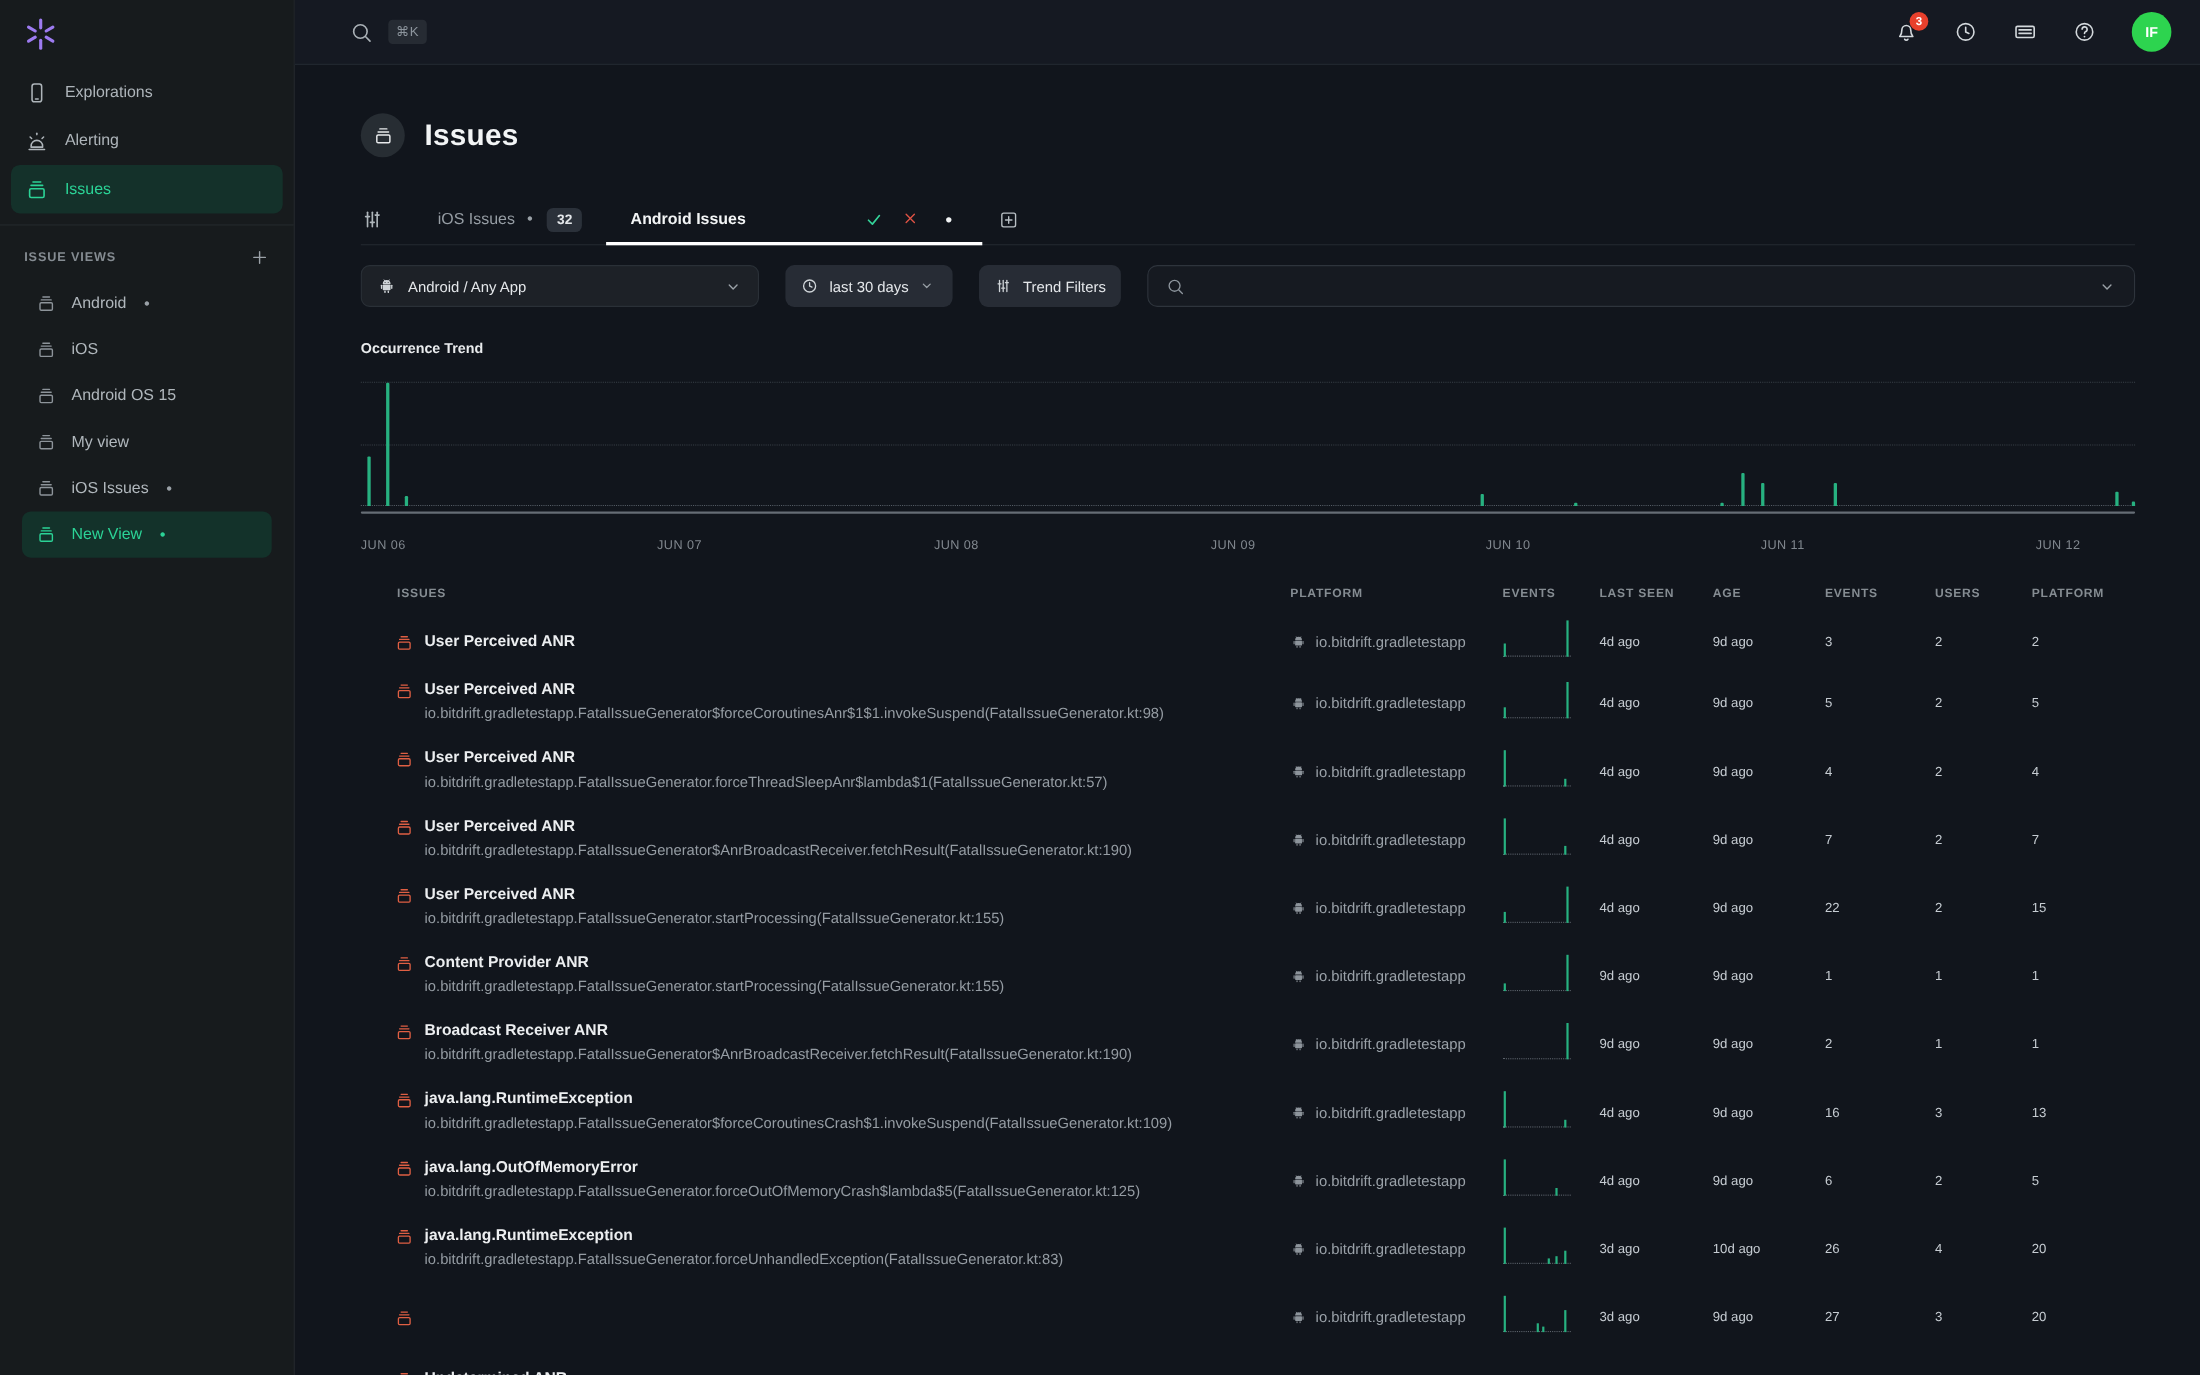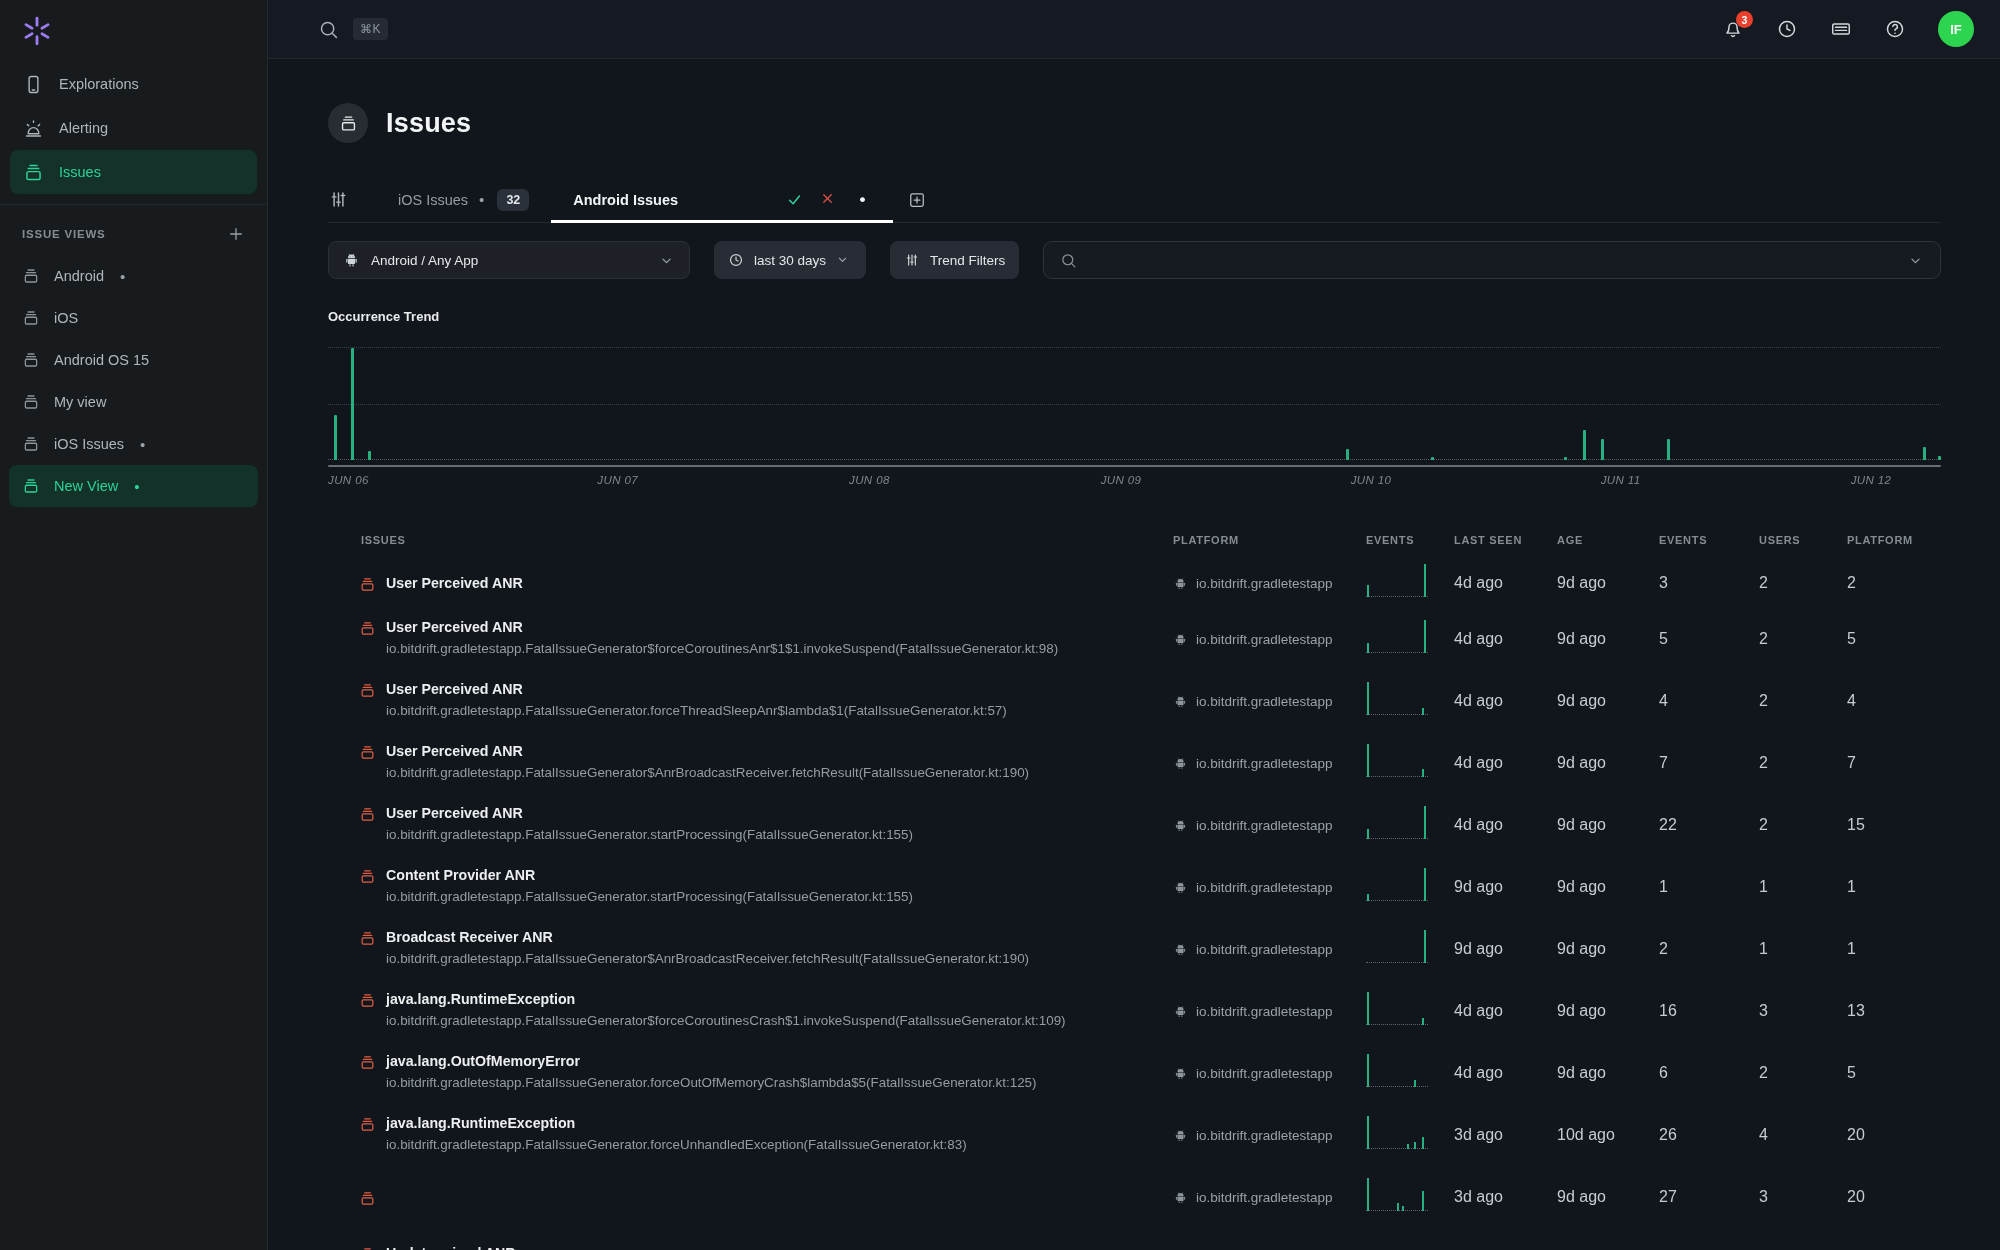--- a/index.html
+++ b/index.html
@@ -12,21 +12,21 @@
   .logo-wrap { height:62px; display:flex; align-items:center; padding-left:20px; }
   .nav-list { padding:0 10px; }
   .side-item { height:44px; display:flex; align-items:center; gap:15px; padding:0 13px;
     border-radius:8px; color:#aeb5ba; font-size:14.5px; cursor:pointer; }
   .side-item .ic { width:21px; height:21px; flex:none; display:flex; }
   .side-item.active { background:#14312a; color:#2bd396; }
   .side-divider { height:1px; background:#242a2d; margin:10px 0 0 0; }
   .views-header { display:flex; align-items:center; justify-content:space-between;
     padding:20px 22px 8px 22px; color:#858c92; font-size:11.5px; font-weight:bold; letter-spacing:.8px; }
   .views-header .plus { width:18px; height:18px; color:#9aa1a7; cursor:pointer; display:flex; }
-  .views-list { padding:4px 9px; }
+  .views-list { padding:4px 20px; }
   .view-item { height:42px; display:flex; align-items:center; gap:14px; padding:0 13px;
     border-radius:8px; color:#b0b7bc; font-size:14.5px; cursor:pointer; }
   .view-item .ic { width:18px; height:18px; flex:none; display:flex; color:#8d949a; }
   .view-item.active-green { background:#13322a; color:#2bd396; }
   .view-item.active-green .ic { color:#2bd396; }
   .dot { font-size:15px; line-height:1; margin-left:2px; }
   .dot.gray { color:#9aa1a7; } .dot.green { color:#2bd396; }
 
   
   .main { flex:1; display:flex; flex-direction:column; min-width:0; }
@@ -77,41 +77,41 @@
   .big-search .chev { margin-left:auto; color:#9aa1a7; }
 
   
   .trend-title { margin-top:30px; color:#e9ebed; font-size:13px; font-weight:bold; }
   .chart { margin-top:16px; position:relative; height:120px; }
   .gridline { position:absolute; left:0; right:0; border-top:1px dotted #394047; }
   .gridline.base { border-top:1px dotted #555d65; }
   .axis-line { position:absolute; left:0; right:0; bottom:-7px; height:2px; background:#666d75; border-radius:2px; }
   .bar { position:absolute; bottom:0; width:3px; background:#27b180; border-radius:1px 1px 0 0; }
   .xlabels { position:relative; height:18px; margin-top:14px; }
-  .xlabel { position:absolute; top:0; color:#80878e; font-size:11.5px; letter-spacing:.4px; white-space:nowrap;font-style:italic; }
+  .xlabel { position:absolute; top:16px; color:#80878e; font-size:11.5px; letter-spacing:.4px; white-space:nowrap; }
 
   
   .table { margin-top:42px; }
   .thead, .trow { display:grid; grid-template-columns:845px 193px 88px 103px 102px 100px 88px 94px; align-items:center; }
   .thead { color:#858c92; font-size:11px; font-weight:bold; letter-spacing:.7px; }
   .th1 { padding-left:33px; }
   .tbody { margin-top:12px; }
   .trow { cursor:pointer; }
   .trow.single { height:50px; }
   .trow.double { height:62px; }
   .c-issue { display:flex; align-items:flex-start; gap:10px; padding-left:31px; min-width:0; }
   .c-issue .ic { width:17px; height:17px; color:#e05f43; flex:none; margin-top:2px; display:flex; }
   .issue-title { color:#eceef0; font-size:14.2px; font-weight:bold; line-height:19px; }
   .issue-sub { color:#959ca3; font-size:13.4px; line-height:24px; white-space:nowrap; overflow:hidden; }
   .c-platform { display:flex; align-items:center; gap:8px; color:#9aa1a8; font-size:13.5px; }
   .c-platform .ic { width:15px; height:15px; display:flex; color:#8d949b; }
   .spark { position:relative; width:64px; height:40px; }
   .spark::after { content:""; position:absolute; left:0; right:2px; bottom:6px; border-bottom:1px dotted #5c636b; }
   .spark .sbar { position:absolute; bottom:6px; width:2px; background:#27b180; z-index:1; }
-  .c-val { color:#c6ccd2; font-size:16px; }
+  .c-val { color:#c6ccd2; font-size:12px; }
 </style>
 </head>
 <body>
 
 <div class="app">
 
   <aside class="sidebar">
     <div class="logo-wrap">
       <span class="ic" style="width:34px;height:34px;display:flex;">
         <svg viewBox="0 0 24 24" width="34" height="34" fill="none" stroke="#9d7bf0" stroke-width="2" stroke-linecap="round">

